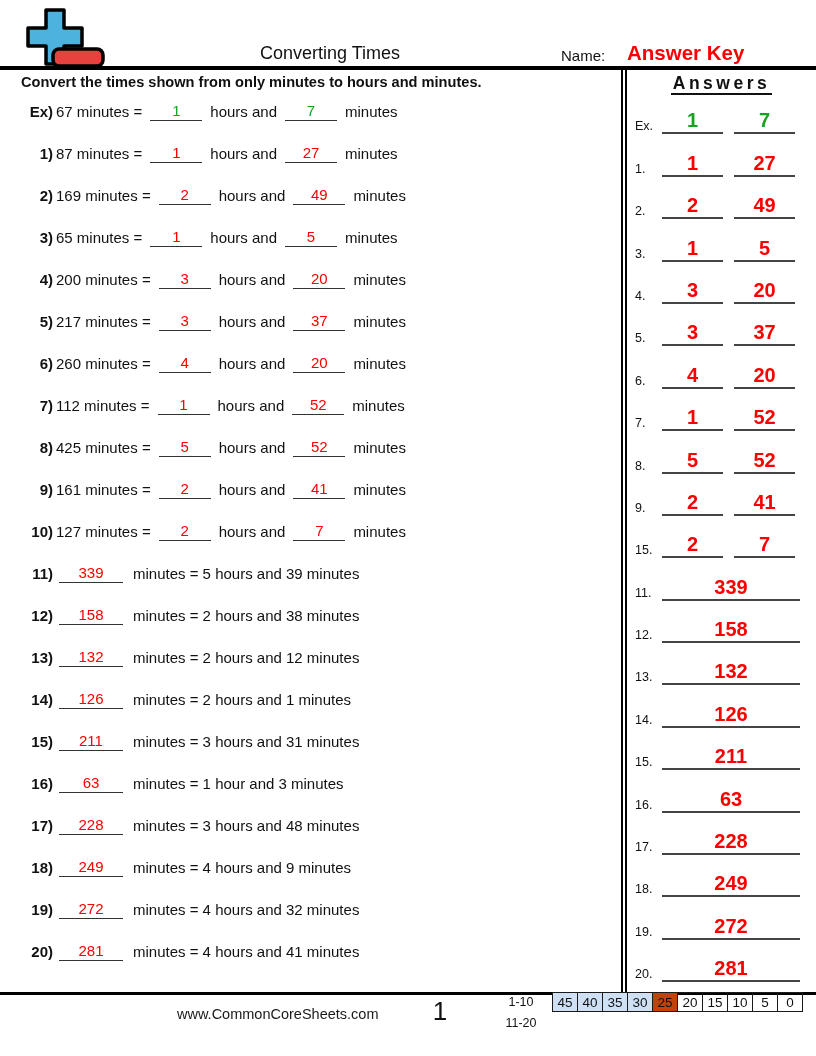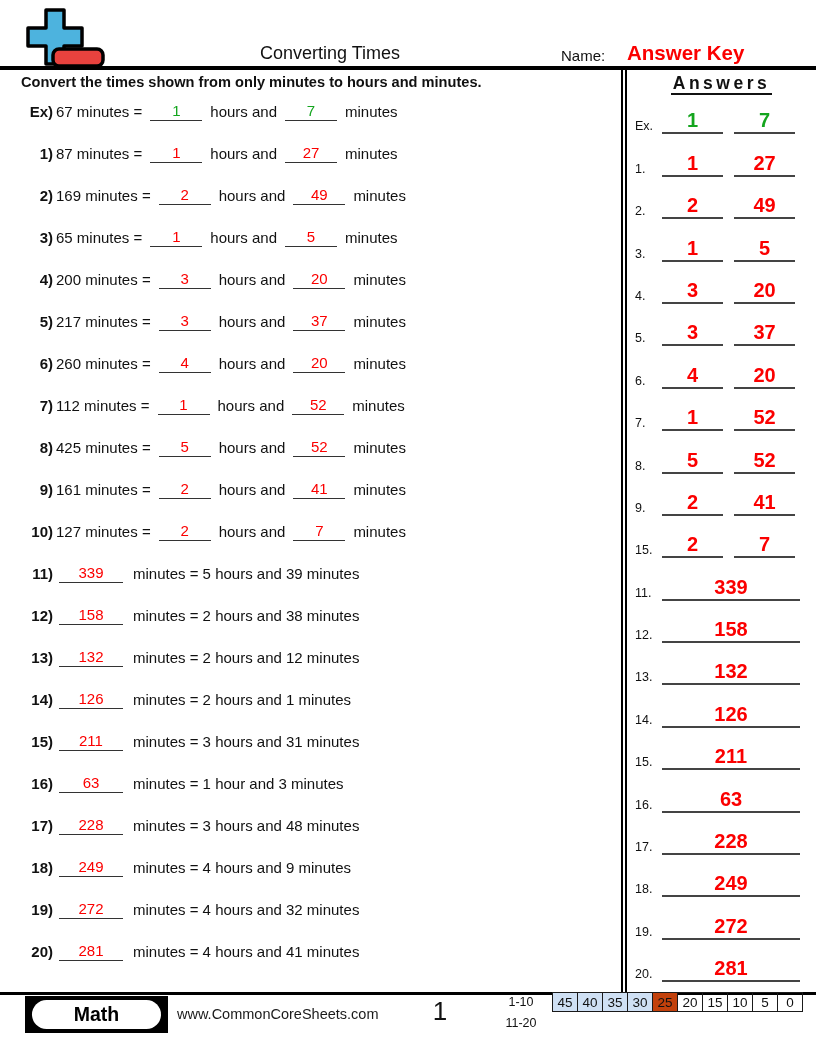--- a/index.html
+++ b/index.html
@@ -297,23 +297,20 @@
         <span class="al">19.</span>
         <span class="ab abw"><span class="an" style="color: rgb(251, 0, 0);">272</span></span>
       </div>
     <div class="ar">
         <span class="al">20.</span>
         <span class="ab abw"><span class="an" style="color: rgb(251, 0, 0);">281</span></span>
       </div>
   </div>
 
   <div class="fline"></div>
-  <div class="mbox">
-    <div class="mpill">Math</div>
-  </div>
   <div class="site">www.CommonCoreSheets.com</div>
   <div class="pagenum">1</div>
 
   <div class="slabels">
     <div>1-10</div>
     <div>11-20</div>
   </div>
   <table class="sgrid">
     <tbody>
     <tr>

